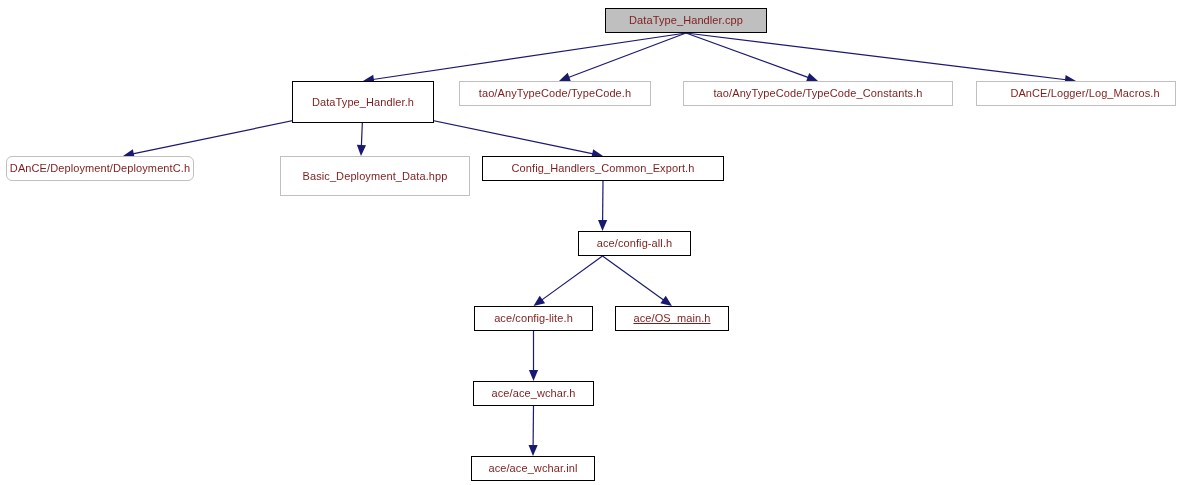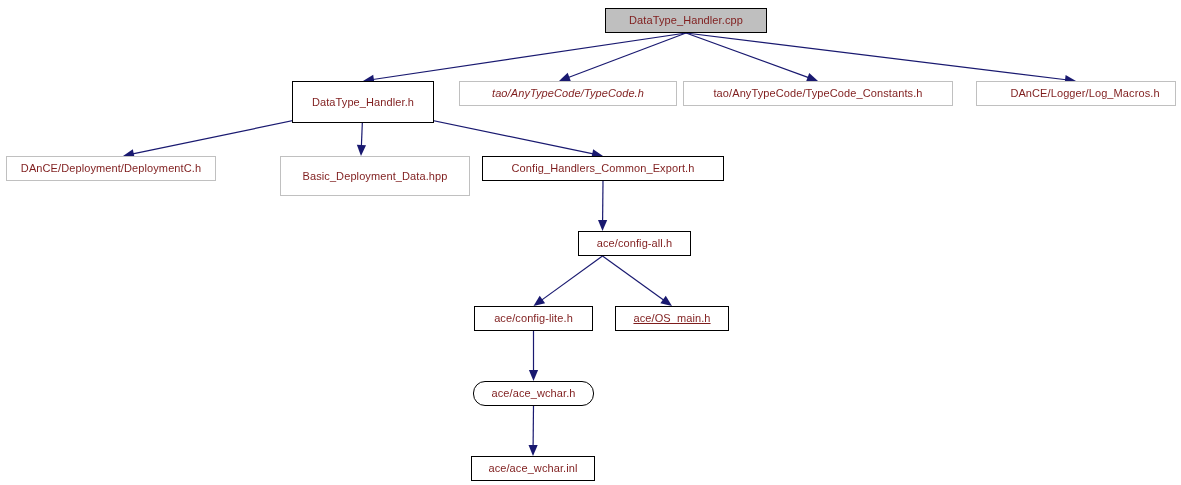--- a/index.html
+++ b/index.html
@@ -102,46 +102,46 @@
         <line x1="533.5" y1="406" x2="533.099995000375" y2="446.0004999625031" stroke="#191970" stroke-width="1.2"></line>
         <polygon points="533,456 528.5102244831638,444.9545522585809 537.709764517661,445.04654765892593" fill="#191970"></polygon>
       </g>
     </svg>
 <div class="node root" style="left: 605px; top: 8px; width: 162px; height: 25px;">
       <span class="node-label">DataType_Handler.cpp</span>
     </div>
     <div class="node strong" style="left: 292px; top: 81px; width: 142px; height: 42px;">
       <span class="node-label">DataType_Handler.h</span>
     </div>
-    <div class="node" style="left: 459px; top: 81px; width: 218px; height: 25px; font-style: italic;">
+    <div class="node" style="left: 459px; top: 81px; width: 192px; height: 25px;">
       <span class="node-label">tao/AnyTypeCode/TypeCode.h</span>
     </div>
     <div class="node" style="left: 683px; top: 81px; width: 270px; height: 25px;">
       <span class="node-label">tao/AnyTypeCode/TypeCode_Constants.h</span>
     </div>
     <div class="node" style="left: 976px; top: 81px; width: 200px; height: 25px; padding-left: 18px;">
       <span class="node-label">DAnCE/Logger/Log_Macros.h</span>
     </div>
-    <div class="node" style="left: 6px; top: 156px; width: 210px; height: 25px;">
+    <div class="node" style="left: 6px; top: 156px; width: 188px; height: 25px; border-radius: 6px;">
       <span class="node-label">DAnCE/Deployment/DeploymentC.h</span>
     </div>
     <div class="node" style="left: 280px; top: 156px; width: 190px; height: 40px;">
       <span class="node-label">Basic_Deployment_Data.hpp</span>
     </div>
     <div class="node strong" style="left: 482px; top: 156px; width: 242px; height: 25px;">
       <span class="node-label">Config_Handlers_Common_Export.h</span>
     </div>
     <div class="node strong" style="left: 578px; top: 231px; width: 113px; height: 25px;">
       <span class="node-label">ace/config-all.h</span>
     </div>
     <div class="node strong" style="left: 474px; top: 306px; width: 119px; height: 25px;">
       <span class="node-label">ace/config-lite.h</span>
     </div>
     <div class="node strong" style="left: 615px; top: 306px; width: 114px; height: 25px; text-decoration: underline;">
       <span class="node-label">ace/OS_main.h</span>
     </div>
-    <div class="node strong" style="left: 473px; top: 381px; width: 121px; height: 25px; border-radius: 12px;">
+    <div class="node strong" style="left: 473px; top: 381px; width: 121px; height: 25px;">
       <span class="node-label">ace/ace_wchar.h</span>
     </div>
     <div class="node strong" style="left: 471px; top: 456px; width: 124px; height: 25px;">
       <span class="node-label">ace/ace_wchar.inl</span>
     </div>
   </div>
 
 </body></html>

